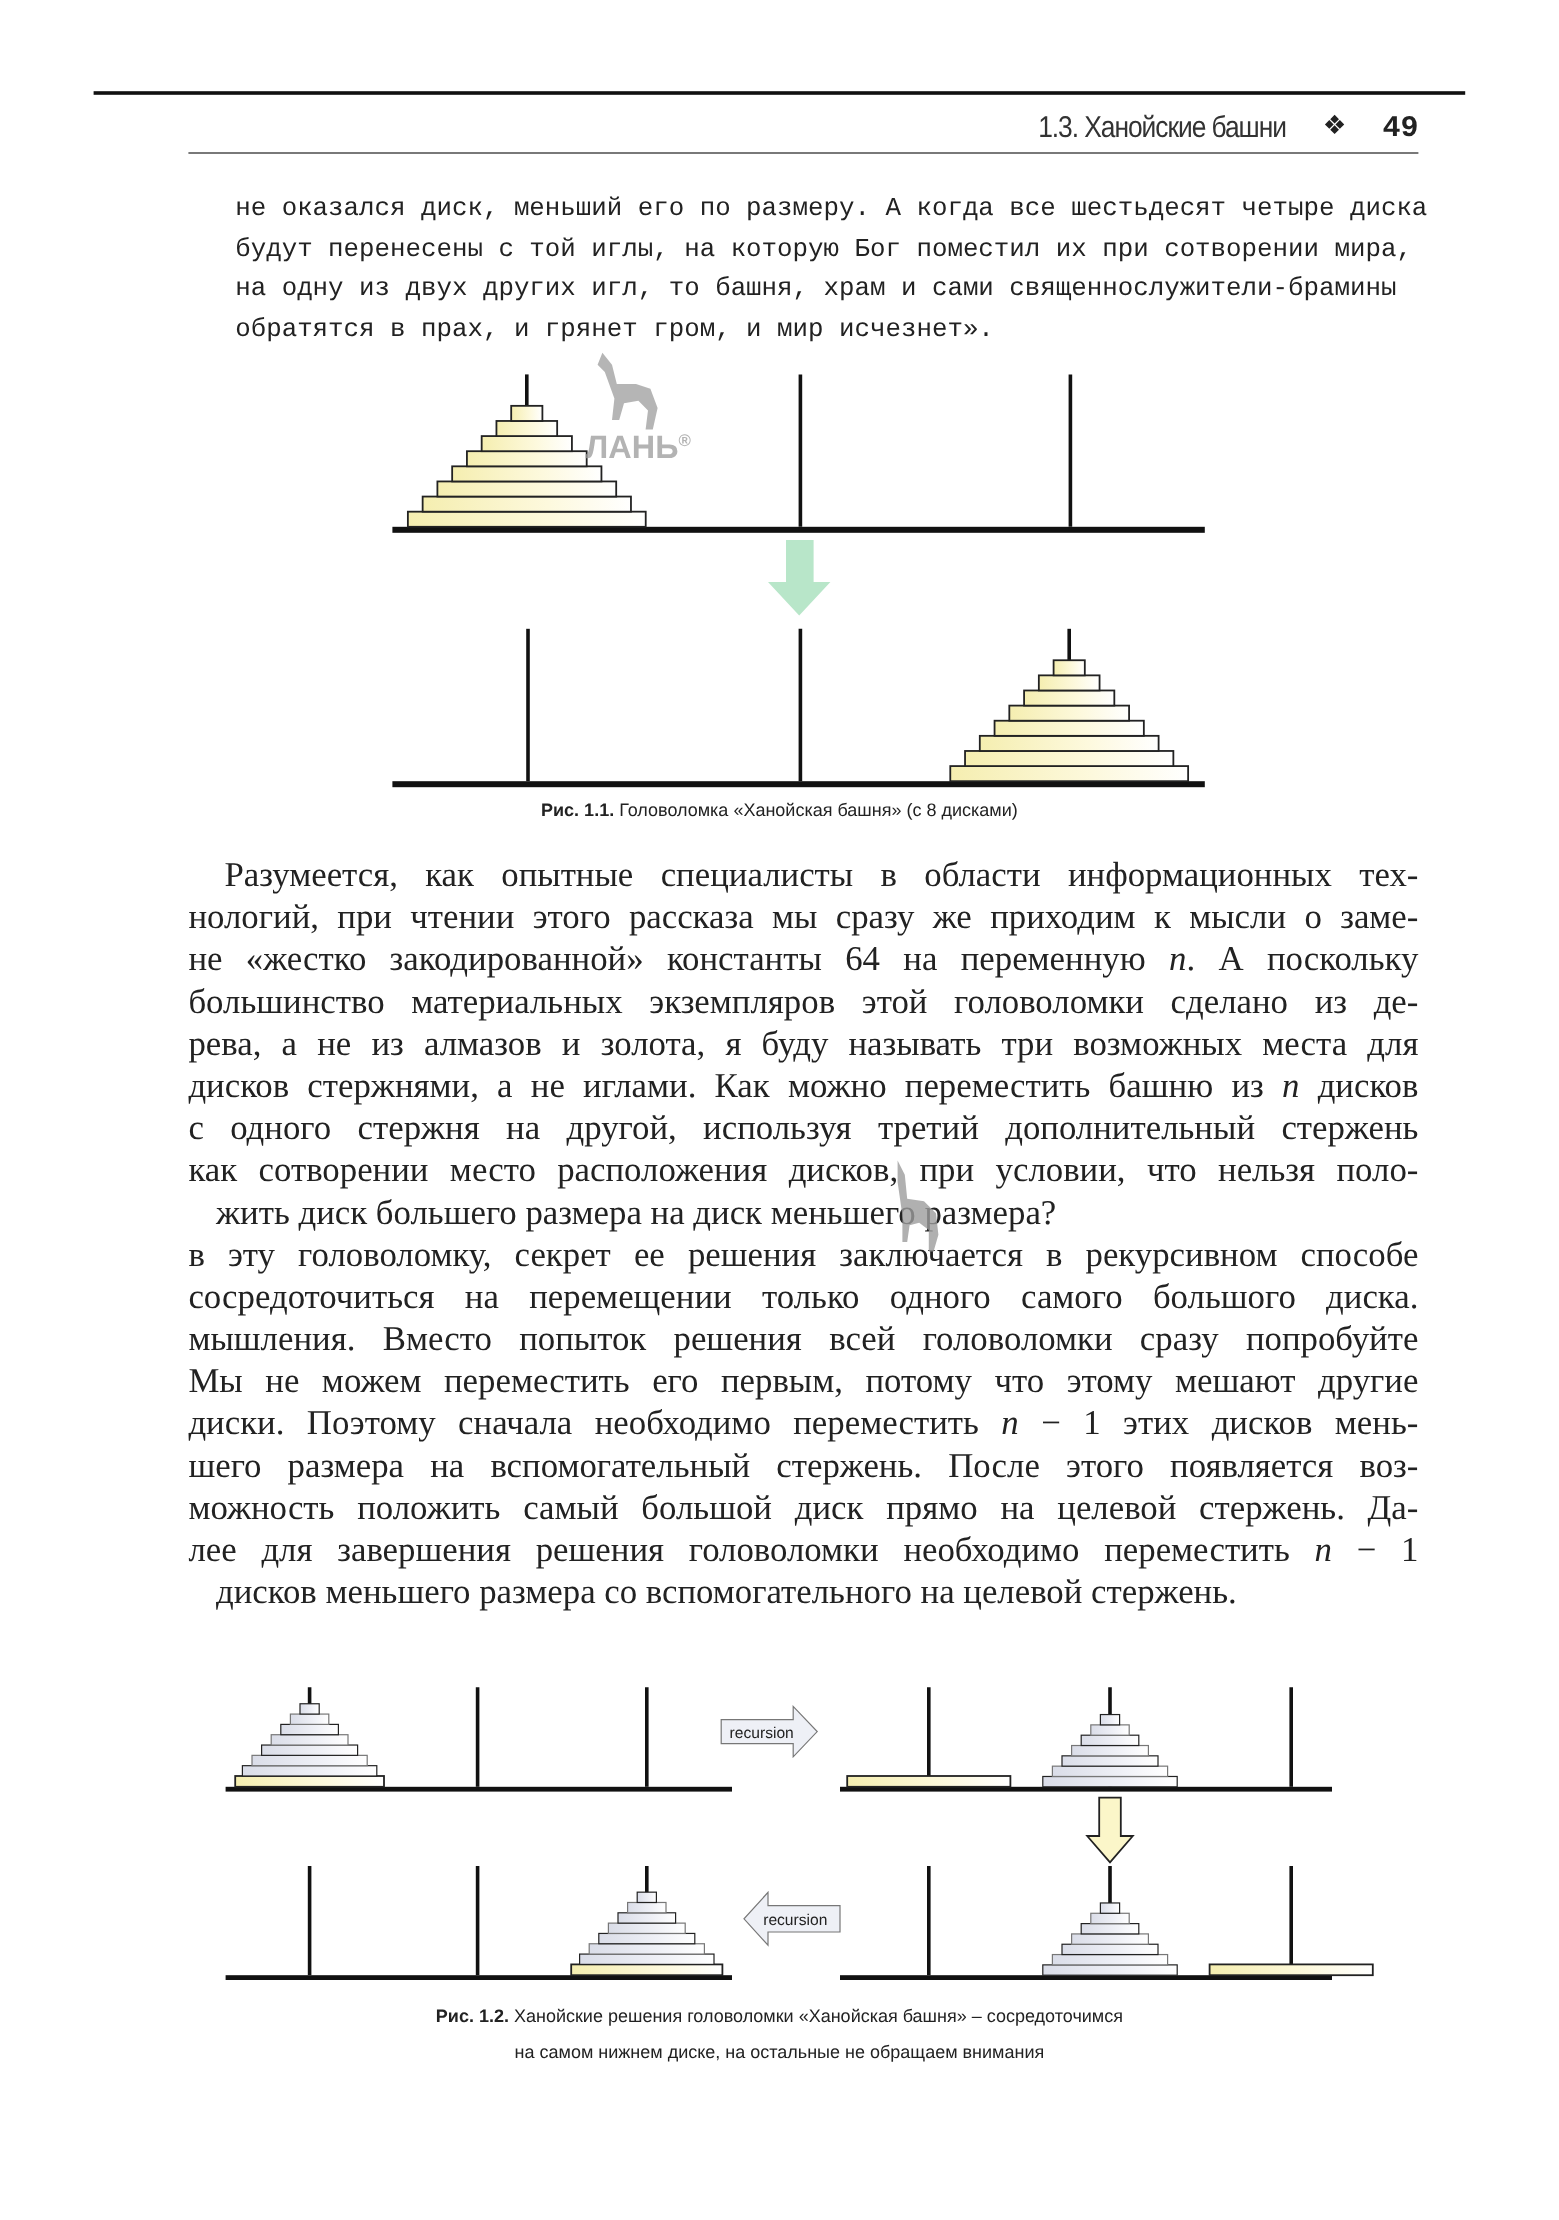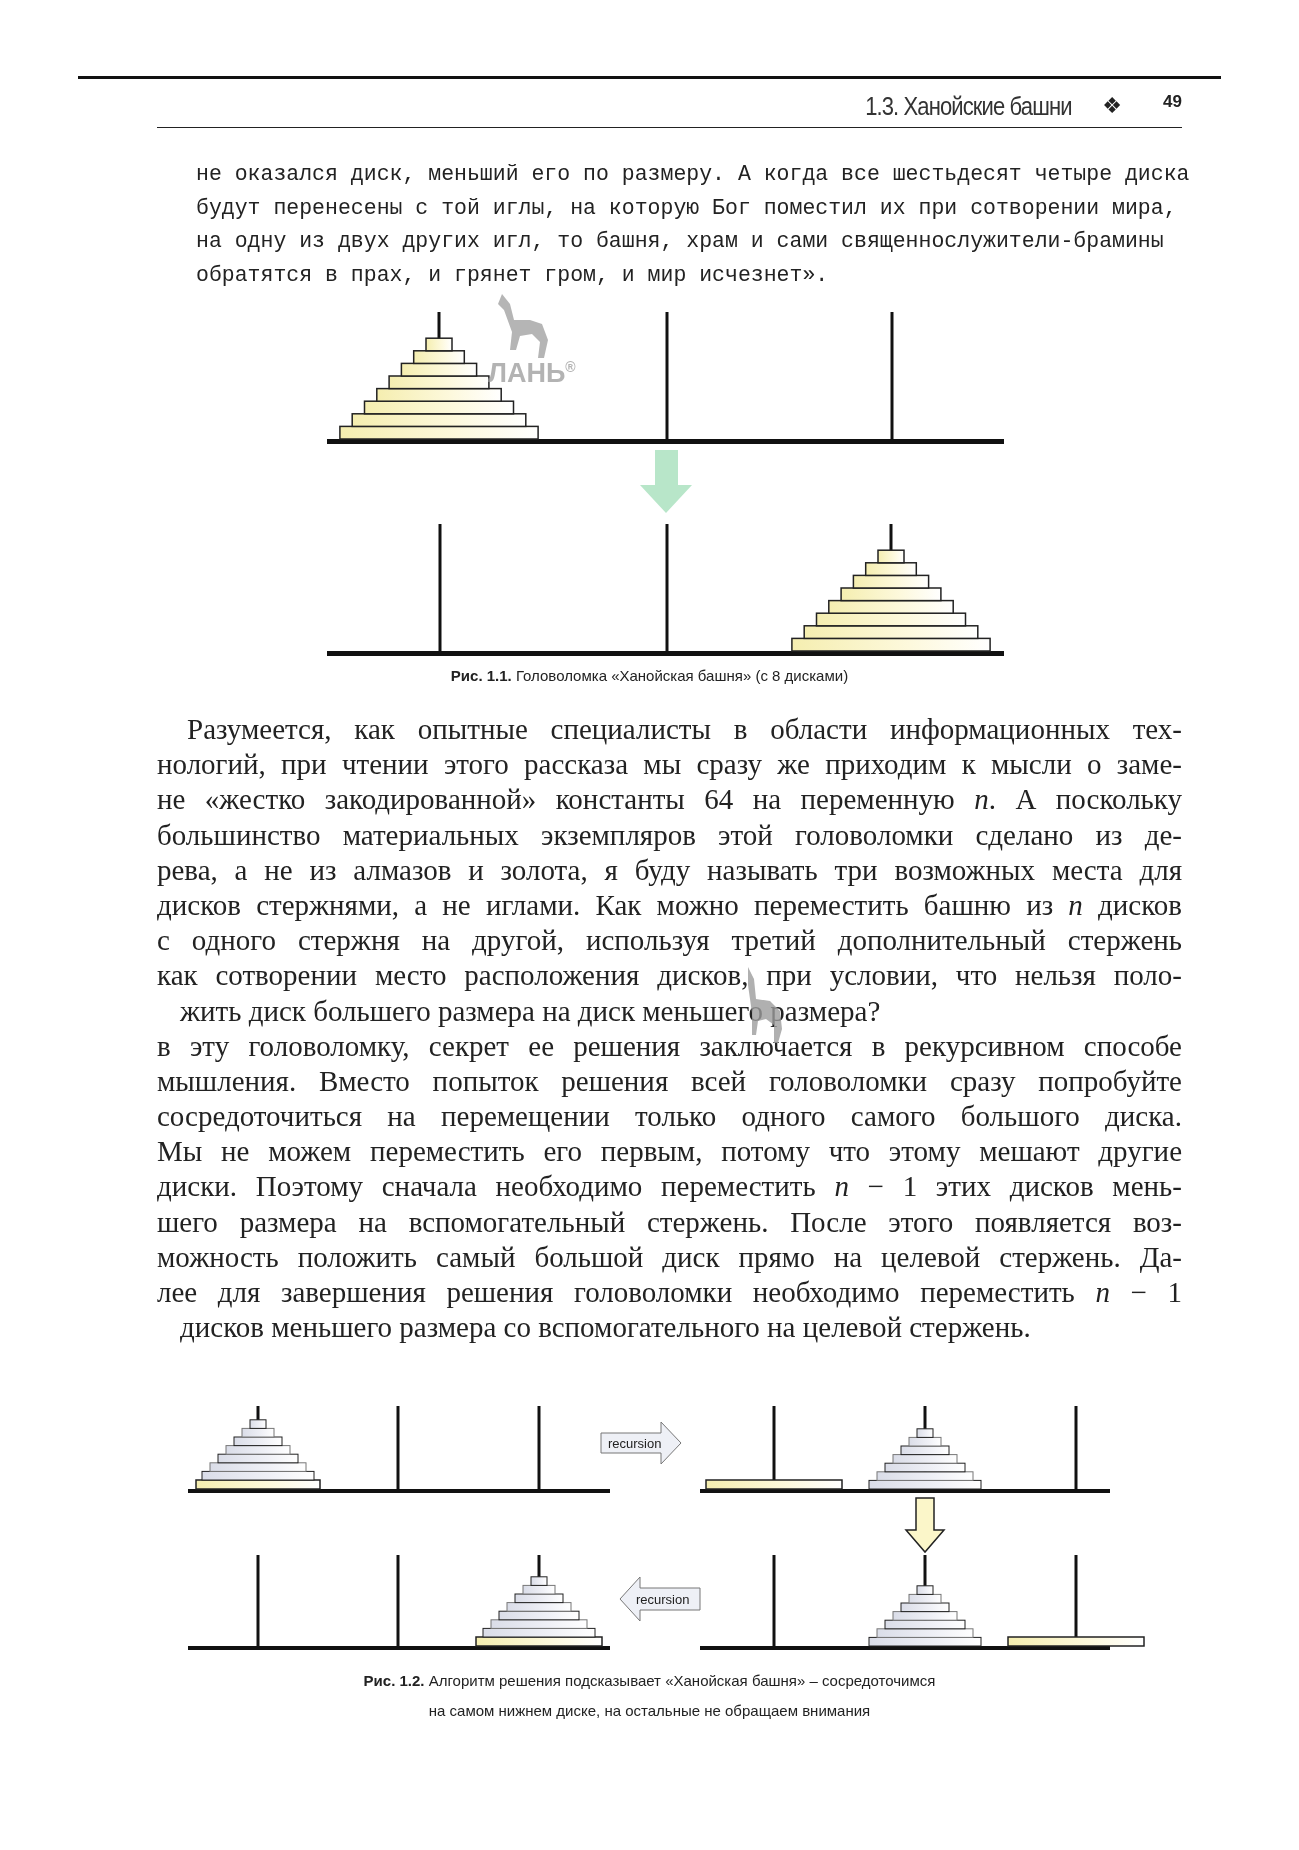--- a/index.html
+++ b/index.html
@@ -1,21 +1,21 @@
 <!DOCTYPE html>
 <html><head>
 <meta charset="utf-8">
 <style>
   html, body { margin: 0; padding: 0; background: #ffffff; }
   body { width: 1299px; height: 1850px; position: relative; overflow: hidden; color: #1a1a1a; }
   .top-rule { position: absolute; left: 78px; top: 76px; width: 1143px; height: 3px; background: #111; }
   .running-head { position: absolute; left: 157px; top: 92px; width: 1025px; height: 34px; }
   .running-head .title { position: absolute; right: 110px; top: 0; font-family: "Liberation Sans", sans-serif; font-size: 25px; letter-spacing: -1px; color: #333; transform: scaleX(0.88); transform-origin: right center; }
   .running-head .orn { position: absolute; right: 60px; top: 1px; font-family: "DejaVu Sans", sans-serif; font-size: 22px; color: #222; }
-  .running-head .pno { position: absolute; right: 0; top: 0; font-family: Liberation Sans, sans-serif; font-size: 17px; font-weight: bold; color: #222; }
+  .running-head .pno { position: absolute; right: 0; top: 0; font-family: Liberation Mono, monospace; font-size: 25px; font-weight: bold; color: #222; }
   .head-rule { position: absolute; left: 157px; top: 127px; width: 1025px; height: 1px; background: #222; }
 
   .quote { position: absolute; left: 196px; top: 158px; width: 960px; font-family: "Liberation Mono", "DejaVu Sans Mono", monospace; font-size: 21.5px; line-height: 33.5px; color: #222; white-space: nowrap; }
   .quote div { height: 33.5px; }
 
   svg.fig { position: absolute; left: 0; }
   .caption { position: absolute; font-family: "Liberation Sans", sans-serif; font-size: 15px; color: #222; text-align: center; white-space: nowrap; }
   .caption b { font-weight: bold; }
 
   .body-text { position: absolute; left: 157px; top: 712px; width: 1025px; font-family: "Liberation Serif", "DejaVu Serif", serif; font-size: 29px; line-height: 35.2px; color: #222; }
@@ -108,22 +108,22 @@
       <span class="line">не «жестко закодированной» константы 64 на переменную <i>n</i>. А поскольку</span>
       <span class="line">большинство материальных экземпляров этой головоломки сделано из де-</span>
       <span class="line">рева, а не из алмазов и золота, я буду называть три возможных места для</span>
       <span class="line">дисков стержнями, а не иглами. Как можно переместить башню из <i>n</i> дисков</span>
       <span class="line">с одного стержня на другой, используя третий дополнительный стержень</span>
       <span class="line">как сотворении место расположения дисков, при условии, что нельзя поло-</span>
       <span class="line last">жить диск большего размера на диск меньшего размера?</span>
     </div>
   <div id="para2">
       <span class="line">в эту головоломку, секрет ее решения заключается в рекурсивном способе</span>
+      <span class="line">сосредоточиться на перемещении только одного самого большого диска.</span>
       <span class="line">мышления. Вместо попыток решения всей головоломки сразу попробуйте</span>
-      <span class="line">сосредоточиться на перемещении только одного самого большого диска.</span>
       <span class="line">Мы не можем переместить его первым, потому что этому мешают другие</span>
       <span class="line">диски. Поэтому сначала необходимо переместить <i>n</i> − 1 этих дисков мень-</span>
       <span class="line">шего размера на вспомогательный стержень. После этого появляется воз-</span>
       <span class="line">можность положить самый большой диск прямо на целевой стержень. Да-</span>
       <span class="line">лее для завершения решения головоломки необходимо переместить <i>n</i> − 1</span>
       <span class="line last">дисков меньшего размера со вспомогательного на целевой стержень.</span>
     </div>
 </div>
 
 <svg style="position:absolute; left:740px; top:965px;" width="50" height="80" viewBox="0 0 50 80">
@@ -202,15 +202,15 @@
   <g id="f2-arrows">
       <path d="M601 43 L661 43 L661 32 L681 53 L661 74 L661 63 L601 63 Z" fill="#eef0f6" stroke="#777" stroke-width="1"></path>
       <text x="608" y="58" font-family="Liberation Sans, sans-serif" font-size="13" fill="#222">recursion</text>
       <path d="M916 108 L934 108 L934 140 L944 140 L925 162 L906 140 L916 140 Z" fill="#fbf6c9" stroke="#222" stroke-width="1.5"></path>
       <path d="M700 198 L640 198 L640 187 L620 209 L640 231 L640 220 L700 220 Z" fill="#eef0f6" stroke="#777" stroke-width="1"></path>
       <text x="636" y="214" font-family="Liberation Sans, sans-serif" font-size="13" fill="#222">recursion</text>
     </g>
 </svg>
 
 <div class="caption" style="left:0; width:1299px; top:1666px; line-height:30px;">
-  <div><b>Рис. 1.2.</b><span> Алгоритм решения подсказывает «Ханойская башня» – сосредоточимся</span></div>
+  <div><b>Рис. 1.2.</b><span> Ханойские решения головоломки «Ханойская башня» – сосредоточимся</span></div>
   <div>на самом нижнем диске, на остальные не обращаем внимания</div>
 </div>
 
 </body></html>

